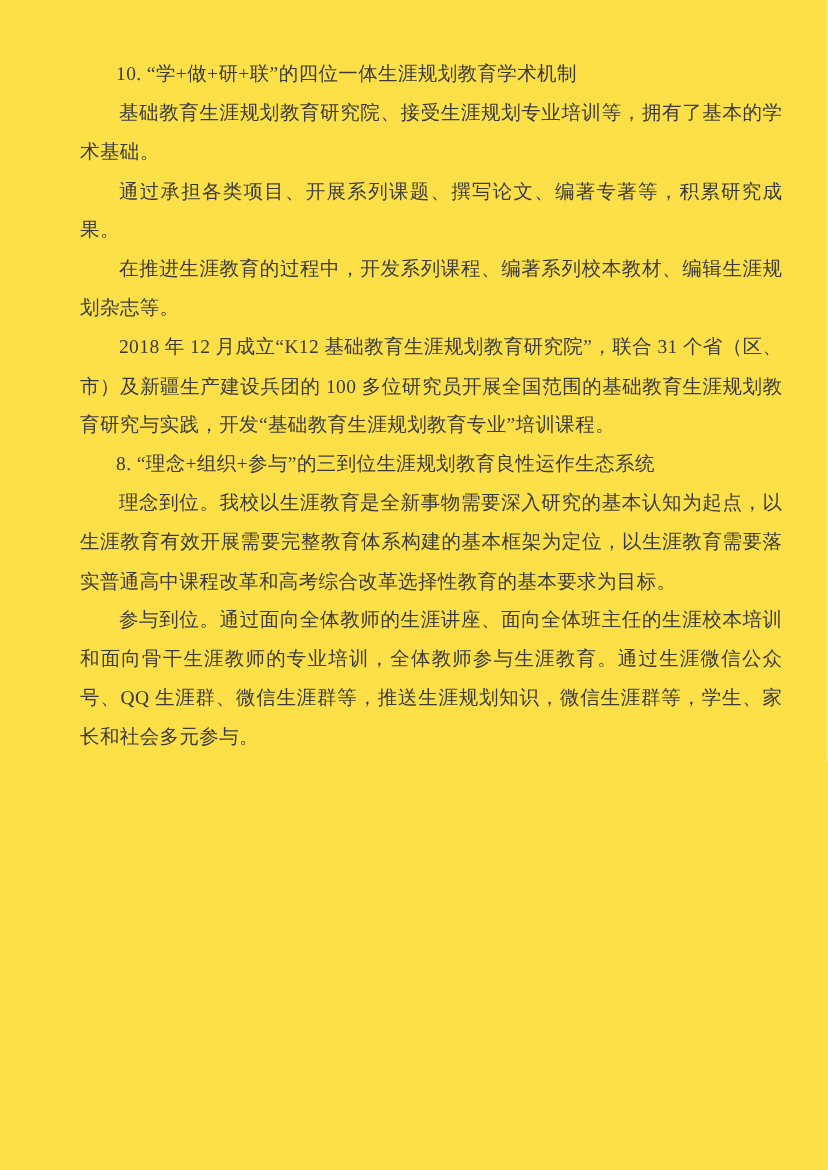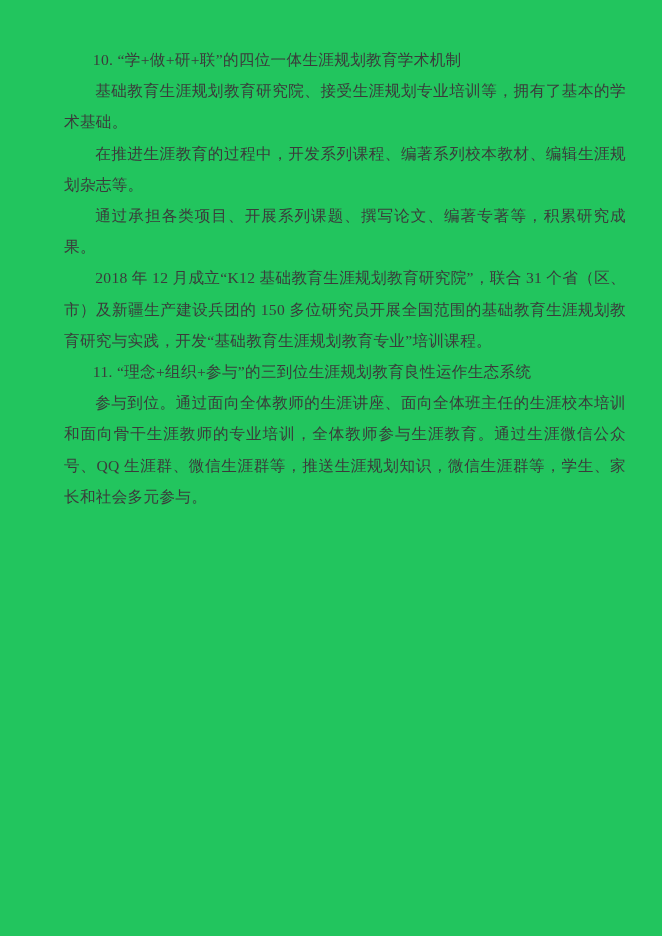--- a/index.html
+++ b/index.html
@@ -10,21 +10,21 @@
   body {
     width: 662px;
     height: 936px;
     overflow: hidden;
     font-family: "Liberation Serif", "DejaVu Serif", serif;
   }
   .page {
     box-sizing: border-box;
     width: 662px;
     height: 936px;
-    background: #22c55e;
+    background: #fde047;
     padding: 44px 36px 0 64px;
   }
   .doc-body {
     width: 562px;
   }
   .doc-body p {
     margin: 0;
     padding: 0;
     font-size: 15.6px;
     line-height: 31.2px;
@@ -38,19 +38,20 @@
     text-indent: 1.85em;
   }
 </style>
 </head>
 <body>
 
 <div class="page">
   <div class="doc-body">
     <p class="heading">10. “学+做+研+联”的四位一体生涯规划教育学术机制</p>
     <p>基础教育生涯规划教育研究院、接受生涯规划专业培训等，拥有了基本的学术基础。</p>
+    <p>通过承担各类项目、开展系列课题、撰写论文、编著专著等，积累研究成果。</p>
     <p>在推进生涯教育的过程中，开发系列课程、编著系列校本教材、编辑生涯规划杂志等。</p>
-    <p>通过承担各类项目、开展系列课题、撰写论文、编著专著等，积累研究成果。</p>
-    <p>2018 年 12 月成立“K12 基础教育生涯规划教育研究院”，联合 31 个省（区、市）及新疆生产建设兵团的 150 多位研究员开展全国范围的基础教育生涯规划教育研究与实践，开发“基础教育生涯规划教育专业”培训课程。</p>
-    <p class="heading">11. “理念+组织+参与”的三到位生涯规划教育良性运作生态系统</p>
+    <p>2018 年 12 月成立“K12 基础教育生涯规划教育研究院”，联合 31 个省（区、市）及新疆生产建设兵团的 100 多位研究员开展全国范围的基础教育生涯规划教育研究与实践，开发“基础教育生涯规划教育专业”培训课程。</p>
+    <p class="heading">8. “理念+组织+参与”的三到位生涯规划教育良性运作生态系统</p>
+    <p>理念到位。我校以生涯教育是全新事物需要深入研究的基本认知为起点，以生涯教育有效开展需要完整教育体系构建的基本框架为定位，以生涯教育需要落实普通高中课程改革和高考综合改革选择性教育的基本要求为目标。</p>
     <p>参与到位。通过面向全体教师的生涯讲座、面向全体班主任的生涯校本培训和面向骨干生涯教师的专业培训，全体教师参与生涯教育。通过生涯微信公众号、QQ 生涯群、微信生涯群等，推送生涯规划知识，微信生涯群等，学生、家长和社会多元参与。</p>
   </div>
 </div>
 
 </body></html>

